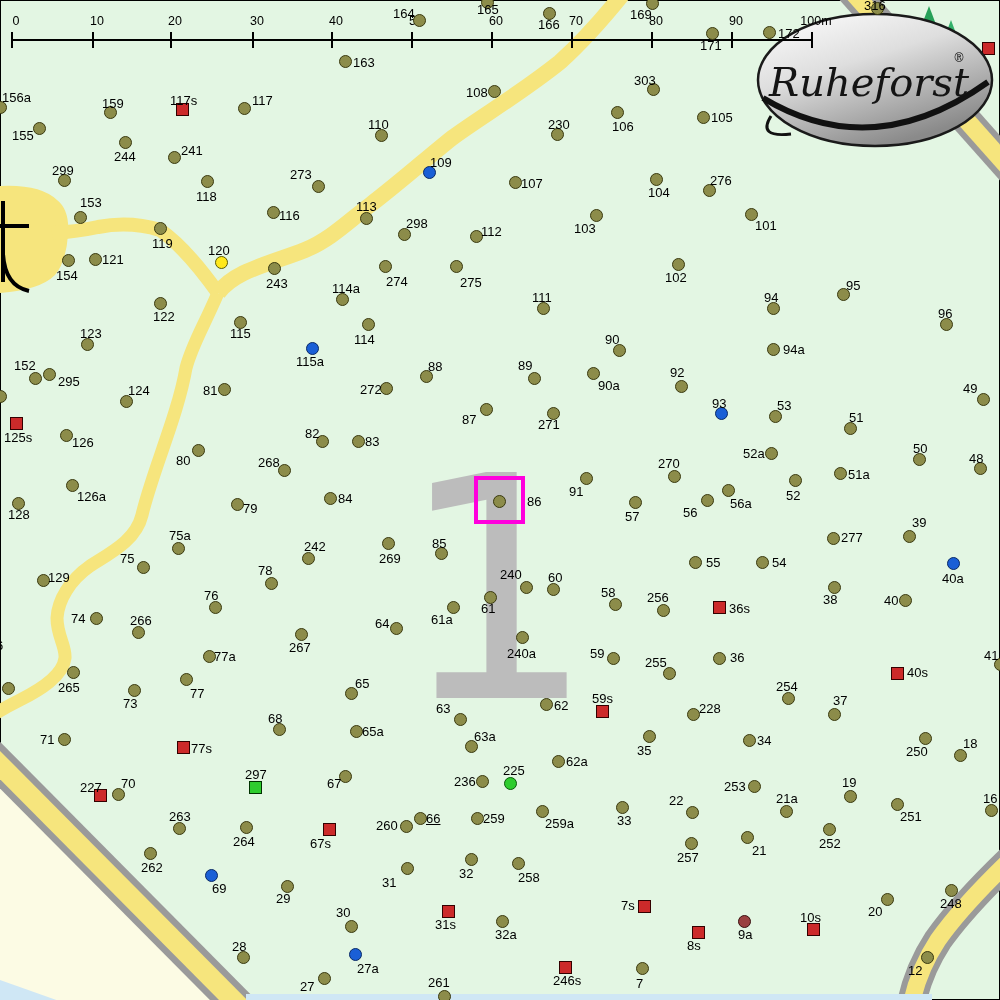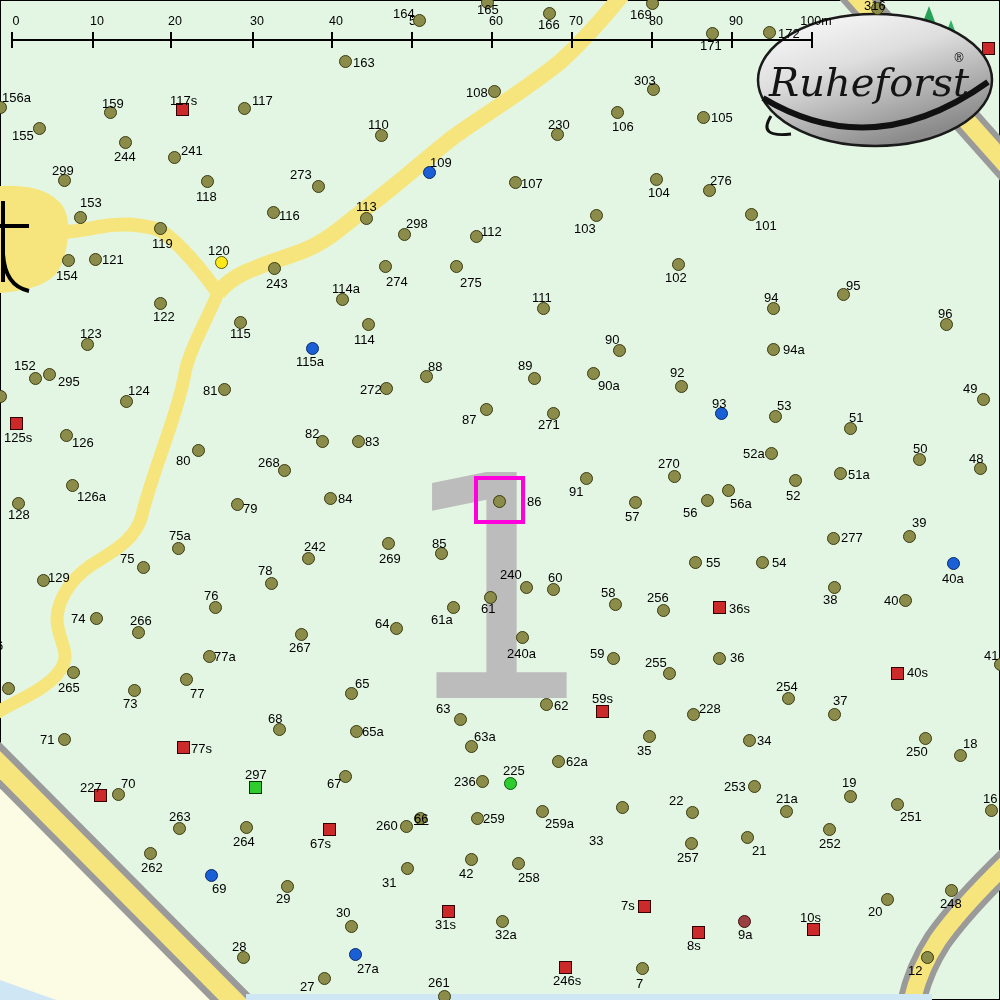--- a/index.html
+++ b/index.html
@@ -419,41 +419,41 @@
       <span class="tlabel" style="left: 669px; top: 793px;">22</span>
       <div class="dot" style="left: 172.5px; top: 821.5px;"></div>
       <span class="tlabel" style="left: 169px; top: 809px;">263</span>
       <div class="dot" style="left: 239.5px; top: 820.5px;"></div>
       <span class="tlabel" style="left: 233px; top: 834px;">264</span>
       <div class="dot t-s" style="left: 322.5px; top: 822.5px;"></div>
       <span class="tlabel" style="left: 310px; top: 836px;">67s</span>
       <div class="dot" style="left: 535.5px; top: 804.5px;"></div>
       <span class="tlabel" style="left: 545px; top: 816px;">259a</span>
       <div class="dot" style="left: 615.5px; top: 800.5px;"></div>
-      <span class="tlabel" style="left: 589px; top: 813px; margin-top: 20px;">33</span>
+      <span class="tlabel" style="left: 617px; top: 813px;">33</span>
       <div class="dot" style="left: 413.5px; top: 811.5px;"></div>
-      <span class="tlabel" style="left: 414px; top: 811px; text-decoration: underline;">66</span>
+      <span class="tlabel" style="left: 426px; top: 811px; text-decoration: underline;">66</span>
       <div class="dot" style="left: 399.5px; top: 819.5px;"></div>
       <span class="tlabel" style="left: 376px; top: 818px;">260</span>
       <div class="dot" style="left: 470.5px; top: 811.5px;"></div>
       <span class="tlabel" style="left: 483px; top: 811px;">259</span>
       <div class="dot" style="left: 822.5px; top: 822.5px;"></div>
       <span class="tlabel" style="left: 819px; top: 836px;">252</span>
       <div class="dot" style="left: 740.5px; top: 830.5px;"></div>
       <span class="tlabel" style="left: 752px; top: 843px;">21</span>
       <div class="dot" style="left: 684.5px; top: 836.5px;"></div>
       <span class="tlabel" style="left: 677px; top: 850px;">257</span>
       <div class="dot" style="left: 143.5px; top: 846.5px;"></div>
       <span class="tlabel" style="left: 141px; top: 860px;">262</span>
       <div class="dot t-b" style="left: 204.5px; top: 868.5px;"></div>
       <span class="tlabel" style="left: 212px; top: 881px;">69</span>
       <div class="dot" style="left: 280.5px; top: 879.5px;"></div>
       <span class="tlabel" style="left: 276px; top: 891px;">29</span>
       <div class="dot" style="left: 464.5px; top: 852.5px;"></div>
-      <span class="tlabel" style="left: 459px; top: 866px;">42</span>
+      <span class="tlabel" style="left: 459px; top: 866px;">32</span>
       <div class="dot" style="left: 511.5px; top: 856.5px;"></div>
       <span class="tlabel" style="left: 518px; top: 870px;">258</span>
       <div class="dot" style="left: 400.5px; top: 861.5px;"></div>
       <span class="tlabel" style="left: 382px; top: 875px;">31</span>
       <div class="dot" style="left: 344.5px; top: 919.5px;"></div>
       <span class="tlabel" style="left: 336px; top: 905px;">30</span>
       <div class="dot t-s" style="left: 441.5px; top: 904.5px;"></div>
       <span class="tlabel" style="left: 435px; top: 917px;">31s</span>
       <div class="dot" style="left: 495.5px; top: 914.5px;"></div>
       <span class="tlabel" style="left: 495px; top: 927px;">32a</span>

